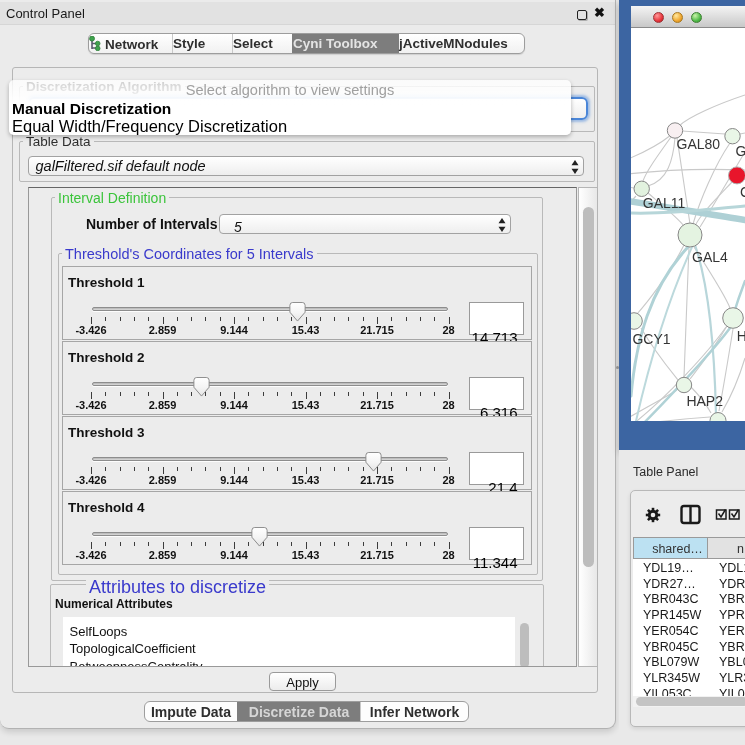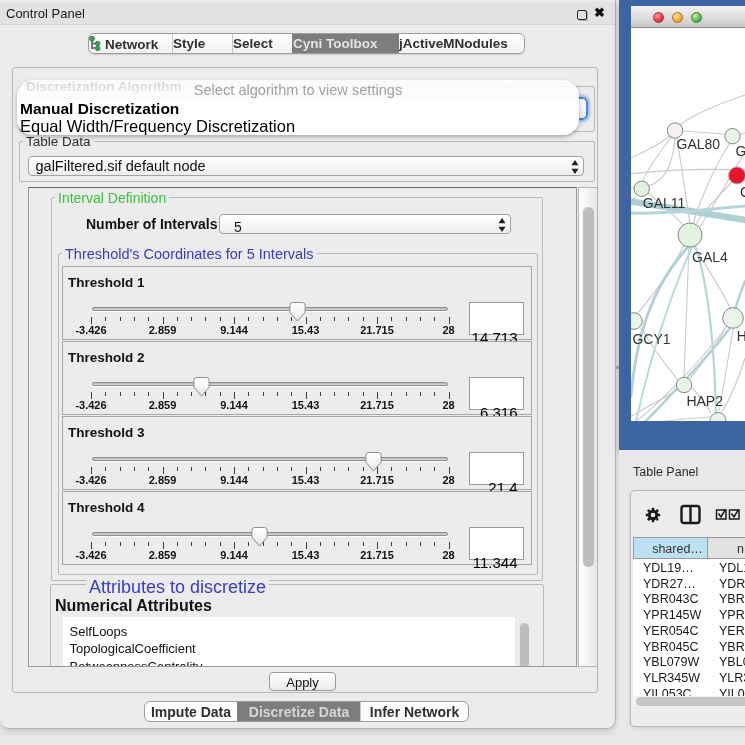--- a/index.html
+++ b/index.html
@@ -12,21 +12,21 @@
 #tabs { position:absolute; left:88px; top:33px; height:21px; display:flex; border:1px solid #9d9d9d; border-radius:6px; background:linear-gradient(#ffffff,#f1f1f1); overflow:hidden; box-shadow:0 1px 1px rgba(0,0,0,0.12); }
 #tabs .tab { font-size:13.5px; font-weight:bold; color:#2f2f2f; padding-top:2px; border-left:1px solid #c8c8c8; white-space:nowrap; text-align:left; }
 #tabs .tab.first { border-left:none; }
 #tabs .tab.active { background:#7d7d7d; color:#e4e4e4; border-left-color:#7d7d7d; }
 #tabs .tab.after-active { border-left-color:#7d7d7d; }
 
 #tabpanel { position:absolute; left:12px; top:67px; width:586px; height:626px; background:#ececec; border:1px solid #b6b6b6; border-radius:3px; }
 .group { position:absolute; border:1px solid #b9b9b9; border-radius:2px; }
 .gtitle { position:absolute; top:-8px; left:3px; background:#ececec; padding:0 3px; font-size:13.5px; color:#2f2f2f; white-space:nowrap; }
 
-.combo { position:absolute; height:20px; border:1px solid #a2a2a2; border-radius:4px; background:linear-gradient(#ffffff,#eeeeee); font-size:14.5px; color:#111; }
+.combo { position:absolute; height:20px; border:1px solid #a2a2a2; border-radius:4px; background:linear-gradient(#ffffff,#eeeeee); font-size:14.5px; color:#111;font-style:italic; }
 .combo span { position:absolute; left:12px; top:2.5px; }
 .combo .arr { position:absolute; right:4.5px; top:3px; width:8px; height:14px; }
 
 #scrollwrap { position:absolute; left:15px; top:119px; width:549px; height:480px; border-top:1px solid #666; border-left:1px solid #999; border-bottom:1px solid #999; border-right:1px solid #999; }
 #vscroll { position:absolute; left:565px; top:119px; width:20px; height:480px; background:linear-gradient(90deg,#ffffff,#e8e8e8); border:1px solid #b5b5b5; }
 #vthumb { position:absolute; left:4px; top:19px; width:11px; height:360px; background:#bdbdbd; border-radius:6px; }
 .thbox { position:absolute; left:32.5px; width:470px; height:74px; border:1px solid #a6a6a6; background:#ececec; }
 .thtitle { position:absolute; left:5.5px; top:8px; font-size:13.5px; font-weight:bold; color:#111; }
 .track { position:absolute; left:29px; top:40px; width:356px; height:4px; border:1px solid #8d8d8d; border-radius:3px; background:linear-gradient(#b4b4b4,#dcdcdc); box-shadow:0 1px 0 rgba(255,255,255,0.9); }
 .tick { position:absolute; top:50px; width:1px; background:#3c3c3c; }
@@ -34,21 +34,21 @@
 .thumb { position:absolute; top:35px; }
 .valbox { position:absolute; left:406px; top:35px; width:55px; height:33px; background:#fff; border:1px solid #9a9a9a; font-size:15px; color:#000; text-align:right; padding:26px 5px 0 0; }
 
 .listbox { position:absolute; background:#fff; font-size:13px; color:#111; overflow:hidden; }
 
 #btabs { position:absolute; left:144px; top:701px; height:21px; display:flex; border:1px solid #9d9d9d; border-radius:6px; background:#fdfdfd; overflow:hidden; }
 #btabs .tab { font-size:14px; font-weight:bold; color:#2f2f2f; padding-top:2px; border-left:1px solid #c8c8c8; white-space:nowrap; text-align:center; }
 #btabs .tab.first { border-left:none; }
 #btabs .tab.active { background:#7d7d7d; color:#d6d6d6; border-left-color:#7d7d7d; }
 
-#popup { position:absolute; left:17px; top:80px; width:562px; height:55px; background:linear-gradient(rgba(255,255,255,0.76) 0px, rgba(255,255,255,0.9) 14px, rgba(255,255,255,0.99) 22px, #ffffff 26px); border-radius:16px; box-shadow:0 2px 4px rgba(0,0,0,0.28); }
+#popup { position:absolute; left:9px; top:80px; width:562px; height:55px; background:linear-gradient(rgba(255,255,255,0.76) 0px, rgba(255,255,255,0.9) 14px, rgba(255,255,255,0.99) 22px, #ffffff 26px); border-radius:5px; box-shadow:0 2px 4px rgba(0,0,0,0.28); }
 #popup .hint { position:absolute; left:0; right:0; top:2px; text-align:center; font-size:14.6px; color:#a0a0a0; }
 #popup .it1 { position:absolute; left:3px; top:20px; font-size:15.5px; font-weight:bold; color:#000; }
 #popup .it2 { position:absolute; left:3px; top:36.5px; font-size:16.5px; color:#000; }
 
 #netwin { position:absolute; left:619px; top:0; width:126px; height:450px; background:#3c65a2; box-shadow:0 3px 7px rgba(0,0,0,0.22); }
 #nettitle { position:absolute; left:12px; top:6px; right:0; height:22px; background:linear-gradient(#f4f4f4,#c8c8c8); border-bottom:1px solid #8a8a8a; }
 .tl { position:absolute; top:5.5px; width:11px; height:11px; border-radius:50%; }
 #netcanvas { position:absolute; left:12px; top:28px; width:114px; height:393px; background:#ffffff; }
 #tpanel { position:absolute; left:619px; top:450px; width:126px; height:295px; background:#e9e9e9; }
 #tptitle { position:absolute; left:14px; top:15px; font-size:12.5px; color:#2a2a2a; }
@@ -281,21 +281,21 @@
             <div class="tlab" style="left:70.0px">2.859</div>
             <div class="tlab" style="left:141.5px">9.144</div>
             <div class="tlab" style="left:213.0px">15.43</div>
             <div class="tlab" style="left:284.5px">21.715</div>
             <div class="tlab" style="left:356.0px">28</div>
 </div>
 
         <div class="group" style="left:21px; top:396px; width:494px; height:150px;">
             <div class="gtitle" style="color:#3a3acc; font-size:18px;margin-left:32px;">Attributes to discretize</div>
           </div>
-        <div style="position:absolute; left:26px; top:409px; font-size:16px; font-weight:bold; color:#111;">Numerical Attributes</div>
+        <div style="position:absolute; left:26px; top:409px; font-size:12px; font-weight:bold; color:#111;">Numerical Attributes</div>
         <div class="listbox" style="left:33.5px; top:429px; width:452px; height:62px;">
           <div style="padding:6px 0 0 7px; line-height:17.4px;">SelfLoops<br>TopologicalCoefficient<br>BetweennessCentrality</div>
         </div>
         <div style="position:absolute; left:491px; top:435px; width:9px; height:45px; background:#bdbdbd; border-radius:4.5px;"></div>
       </div>
     </div>
     <div id="vscroll">
         <div id="vthumb"></div>
       </div>
 

